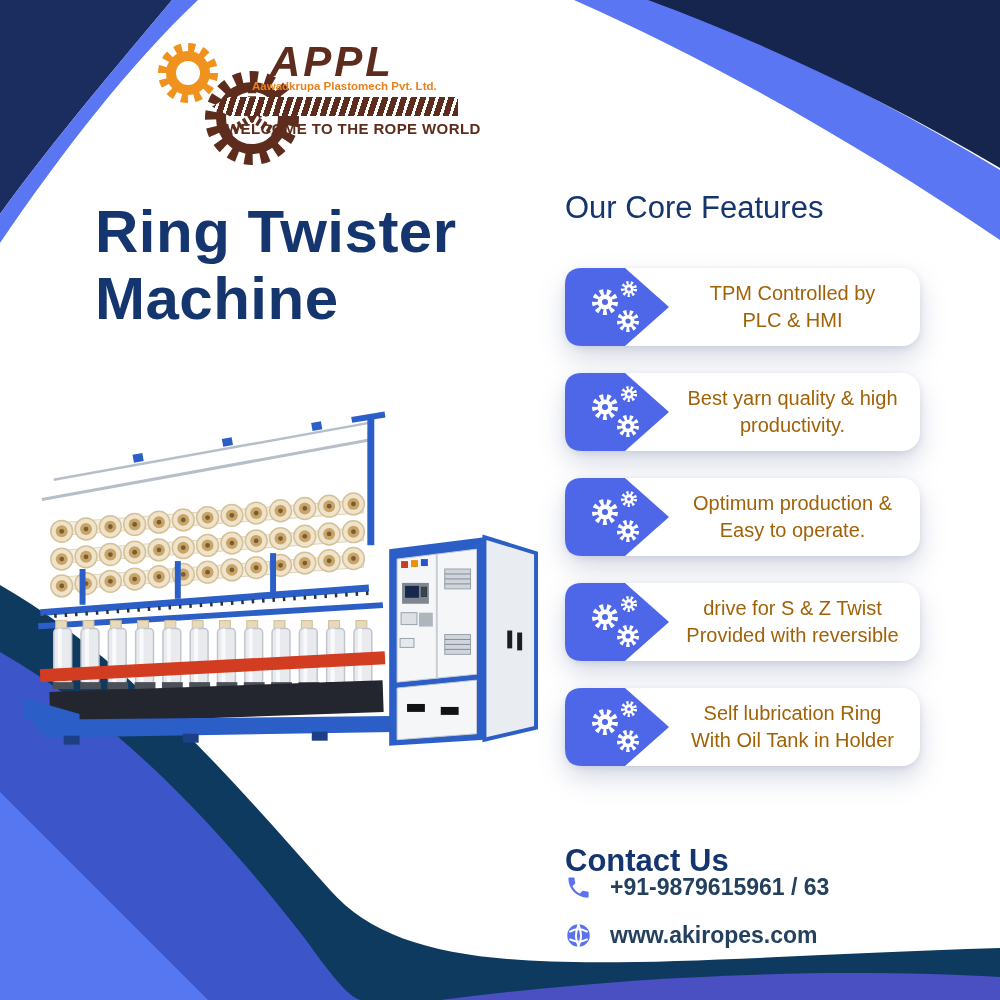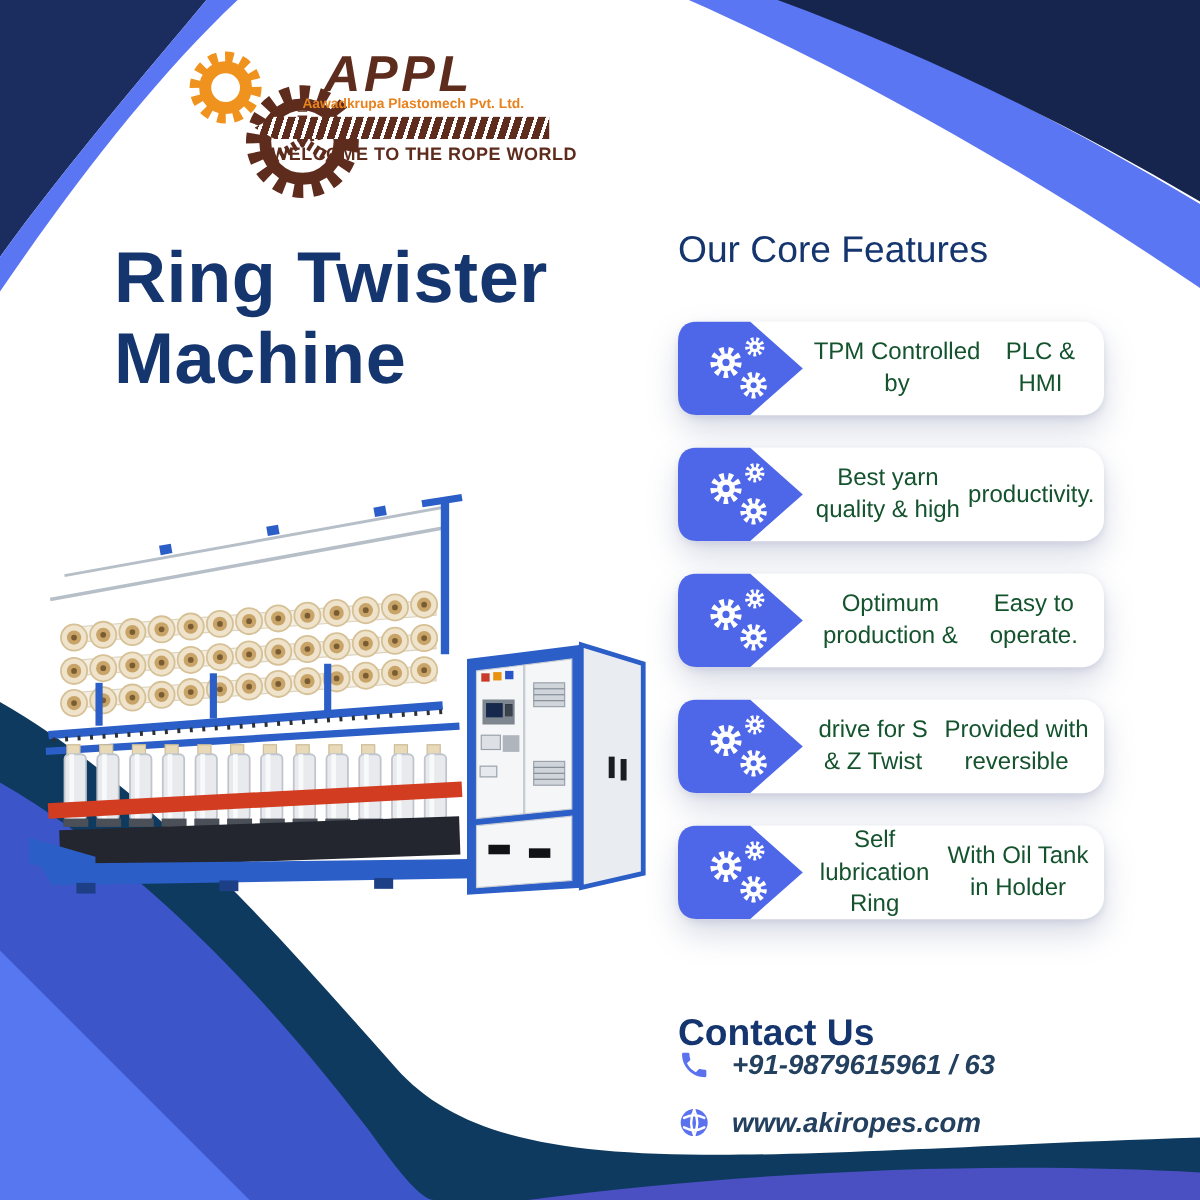--- a/index.html
+++ b/index.html
@@ -33,31 +33,31 @@
   }
   .feature-card{
     position:absolute;left:565px;width:355px;height:78px;z-index:3;
     background:#ffffff;border-radius:18px;
     box-shadow:0 12px 26px rgba(110,122,160,.28), 0 2px 6px rgba(110,122,160,.18);
     display:flex;align-items:center;
   }
   .feature-badge{position:absolute;left:0;top:0;width:108px;height:78px;}
   .feature-text{
     position:absolute;left:108px;right:8px;top:0;bottom:0;
-    display:flex;justify-content:center;align-items:center;
-    font-size:20px;font-weight:500;color:#14532d;line-height:1.33;text-align:center;
+    display:flex;flex-direction:column;justify-content:center;align-items:center;
+    font-size:20px;font-weight:500;color:#a16207;line-height:1.33;text-align:right;
   }
   
   .contact-heading{
     position:absolute;left:565px;top:815px;z-index:3;
     font-size:31px;font-weight:700;color:#15356e;margin-top:28px;
   }
   .contact-row{
     position:absolute;left:565px;z-index:3;display:flex;align-items:center;gap:18px;
-    font-size:23px;font-weight:600;color:#24405f;font-style:italic;
+    font-size:23px;font-weight:600;color:#24405f;
   }
   .contact-row svg{flex:0 0 auto;}
   
   #machine{position:absolute;left:24px;top:392px;width:516px;height:358px;z-index:2;}
 </style>
 </head>
 <body>
 
 <svg id="corner-decor" viewBox="0 0 1000 1000" aria-hidden="true">
 

